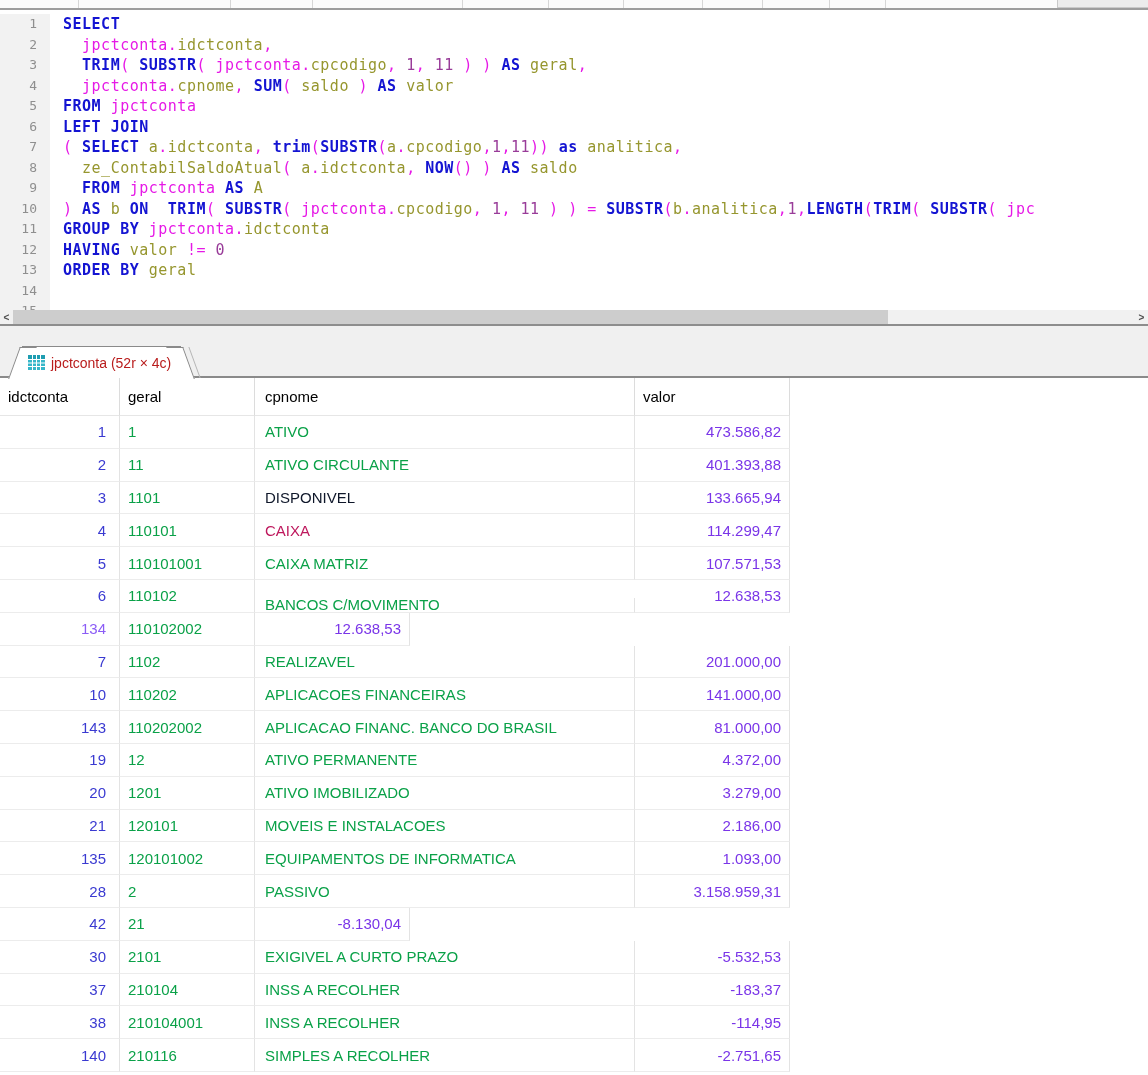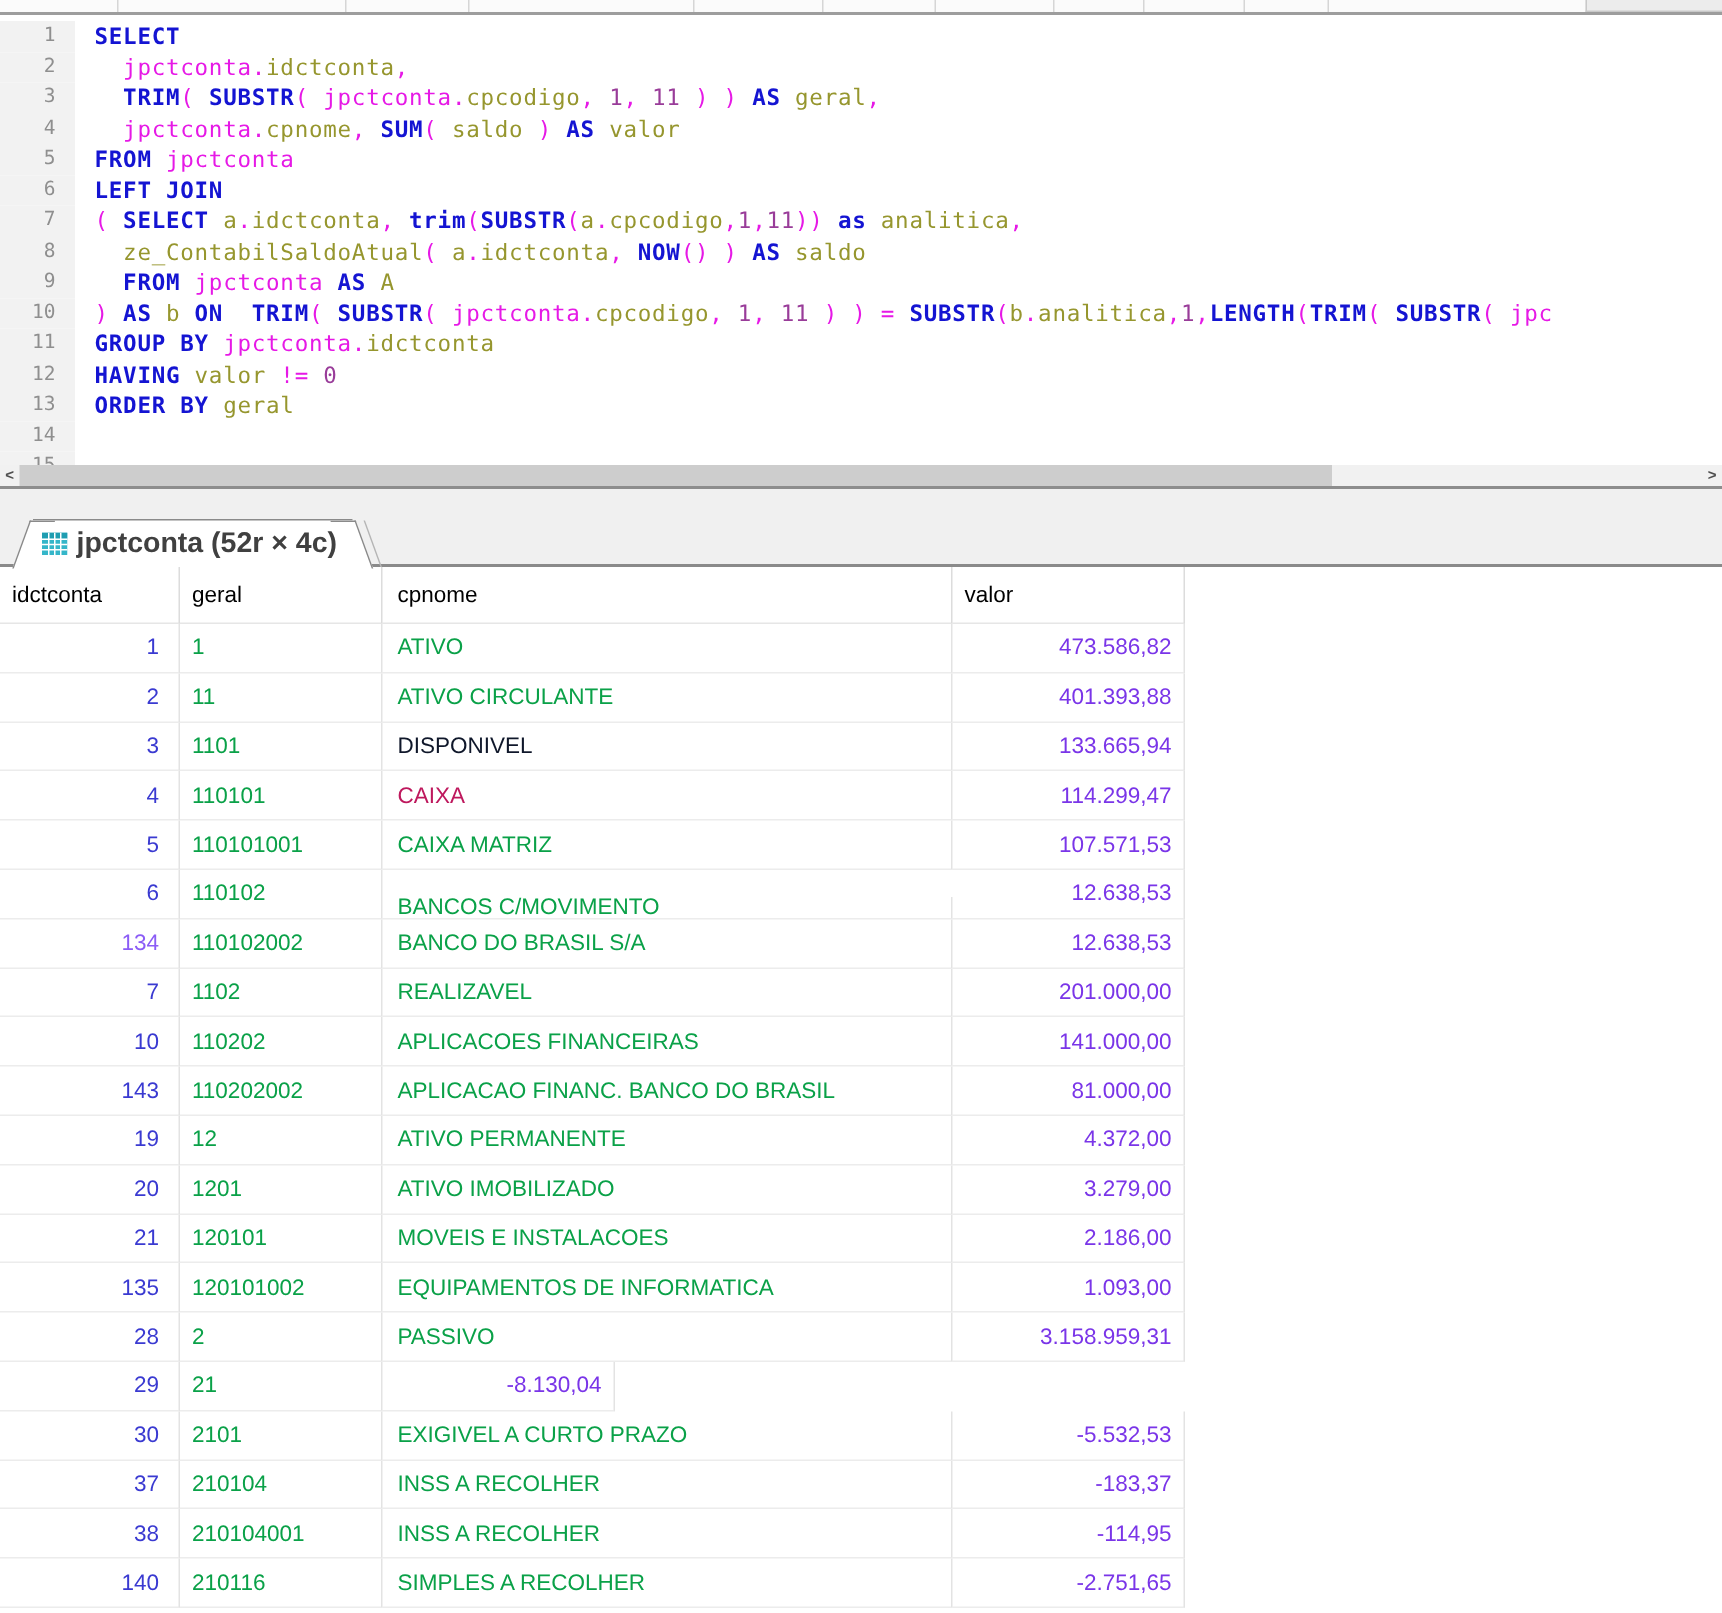--- a/index.html
+++ b/index.html
@@ -45,21 +45,21 @@
          padding:0 10px 0 6px; display:flex; align-items:center; gap:6px;
          border-top:1px solid #8a8a8a; }
   .tab::before { content:""; position:absolute; left:-8px; top:0; width:16px; height:100%;
          background:#fff; transform:skewX(-20deg); border-left:1px solid #8a8a8a;
          border-top:1px solid #8a8a8a; }
   .tab::after { content:""; position:absolute; right:-8px; top:0; width:16px; height:100%;
          background:#fff; transform:skewX(20deg); border-right:1px solid #8a8a8a;
          border-top:1px solid #8a8a8a; }
   .tab-extra-edge { position:absolute; right:-14px; top:0; width:1px; height:100%;
          background:#b5b5b5; transform:skewX(20deg); }
-  .tab-label { font-size:19px; font-weight:bold; color:#404040; white-space:nowrap;
+  .tab-label { font-size:14px; font-weight:normal; color:#b91c1c; white-space:nowrap;
                position:relative; z-index:2; }
   .tab-icon { position:relative; z-index:2; width:17px; height:15px; flex:0 0 17px; }
 
   
   .grid { background:#fff; }
   .grid-header { display:flex; height:38px; }
   .gh-cell { display:flex; align-items:center; font-size:15px; color:#000;
              border-right:1px solid #dcdcdc; border-bottom:1px solid #e6e6e6;
              padding:0 8px; overflow:hidden; white-space:nowrap; }
   .grid-row { display:flex; height:32.8px; width:790px; }
@@ -183,21 +183,20 @@
         </div>
         <div class="grid-row">
           <div class="g-cell c0 al-right" style="color: rgb(58, 58, 209);">6</div>
           <div class="g-cell c1 al-left" style="color: rgb(10, 161, 72);">110102</div>
           <div class="g-cell c2 al-left" style="color: rgb(10, 161, 72); margin-top: 18px;">BANCOS C/MOVIMENTO</div>
           <div class="g-cell c3 al-right" style="color: rgb(122, 53, 232);">12.638,53</div>
         </div>
         <div class="grid-row">
           <div class="g-cell c0 al-right" style="color: #8b5cf6;">134</div>
           <div class="g-cell c1 al-left" style="color: rgb(10, 161, 72);">110102002</div>
-          <div class="g-cell c2 al-left" style="color: rgb(10, 161, 72);">BANCO DO BRASIL S/A</div>
           <div class="g-cell c3 al-right" style="color: rgb(122, 53, 232);">12.638,53</div>
         </div>
         <div class="grid-row">
           <div class="g-cell c0 al-right" style="color: rgb(58, 58, 209);">7</div>
           <div class="g-cell c1 al-left" style="color: rgb(10, 161, 72);">1102</div>
           <div class="g-cell c2 al-left" style="color: rgb(10, 161, 72);">REALIZAVEL</div>
           <div class="g-cell c3 al-right" style="color: rgb(122, 53, 232);">201.000,00</div>
         </div>
         <div class="grid-row">
           <div class="g-cell c0 al-right" style="color: rgb(58, 58, 209);">10</div>
@@ -235,21 +234,21 @@
           <div class="g-cell c2 al-left" style="color: rgb(10, 161, 72);">EQUIPAMENTOS DE INFORMATICA</div>
           <div class="g-cell c3 al-right" style="color: rgb(122, 53, 232);">1.093,00</div>
         </div>
         <div class="grid-row">
           <div class="g-cell c0 al-right" style="color: rgb(58, 58, 209);">28</div>
           <div class="g-cell c1 al-left" style="color: rgb(10, 161, 72);">2</div>
           <div class="g-cell c2 al-left" style="color: rgb(10, 161, 72);">PASSIVO</div>
           <div class="g-cell c3 al-right" style="color: rgb(122, 53, 232);">3.158.959,31</div>
         </div>
         <div class="grid-row">
-          <div class="g-cell c0 al-right" style="color: rgb(58, 58, 209);">29</div>
+          <div class="g-cell c0 al-right" style="color: rgb(58, 58, 209);">42</div>
           <div class="g-cell c1 al-left" style="color: rgb(10, 161, 72);">21</div>
           <div class="g-cell c3 al-right" style="color: rgb(122, 53, 232);">-8.130,04</div>
         </div>
         <div class="grid-row">
           <div class="g-cell c0 al-right" style="color: rgb(58, 58, 209);">30</div>
           <div class="g-cell c1 al-left" style="color: rgb(10, 161, 72);">2101</div>
           <div class="g-cell c2 al-left" style="color: rgb(10, 161, 72);">EXIGIVEL A CURTO PRAZO</div>
           <div class="g-cell c3 al-right" style="color: rgb(122, 53, 232);">-5.532,53</div>
         </div>
         <div class="grid-row">

